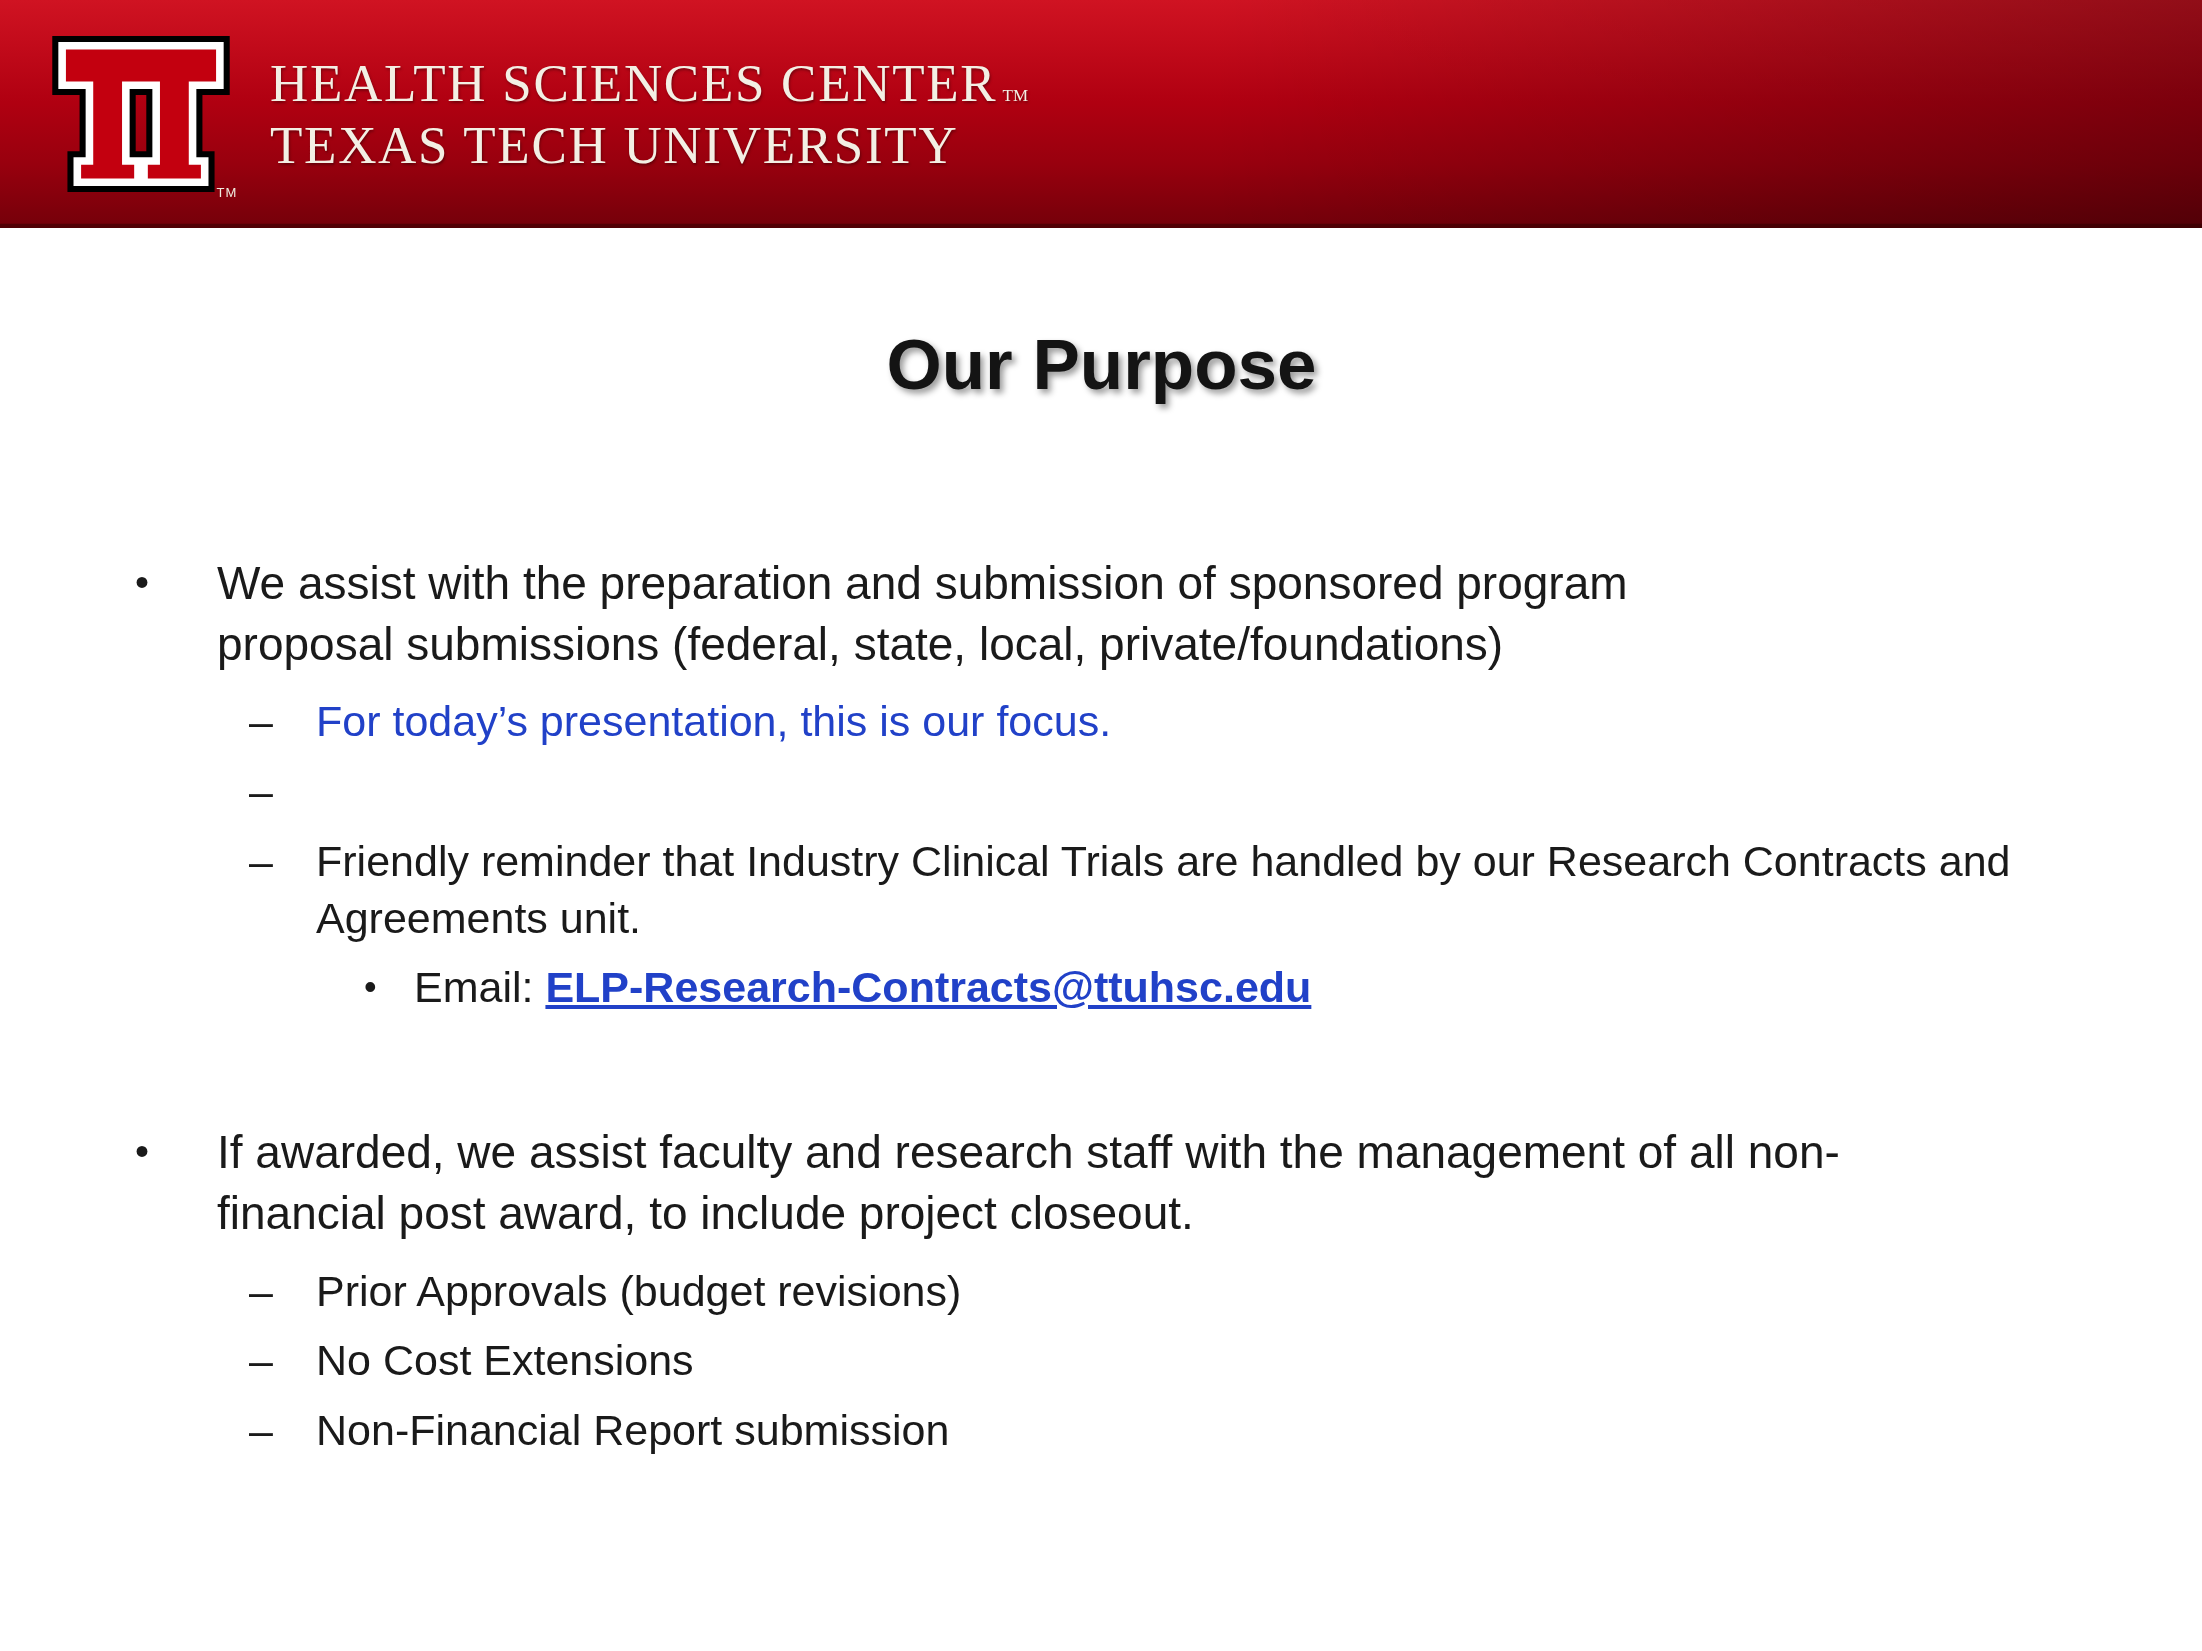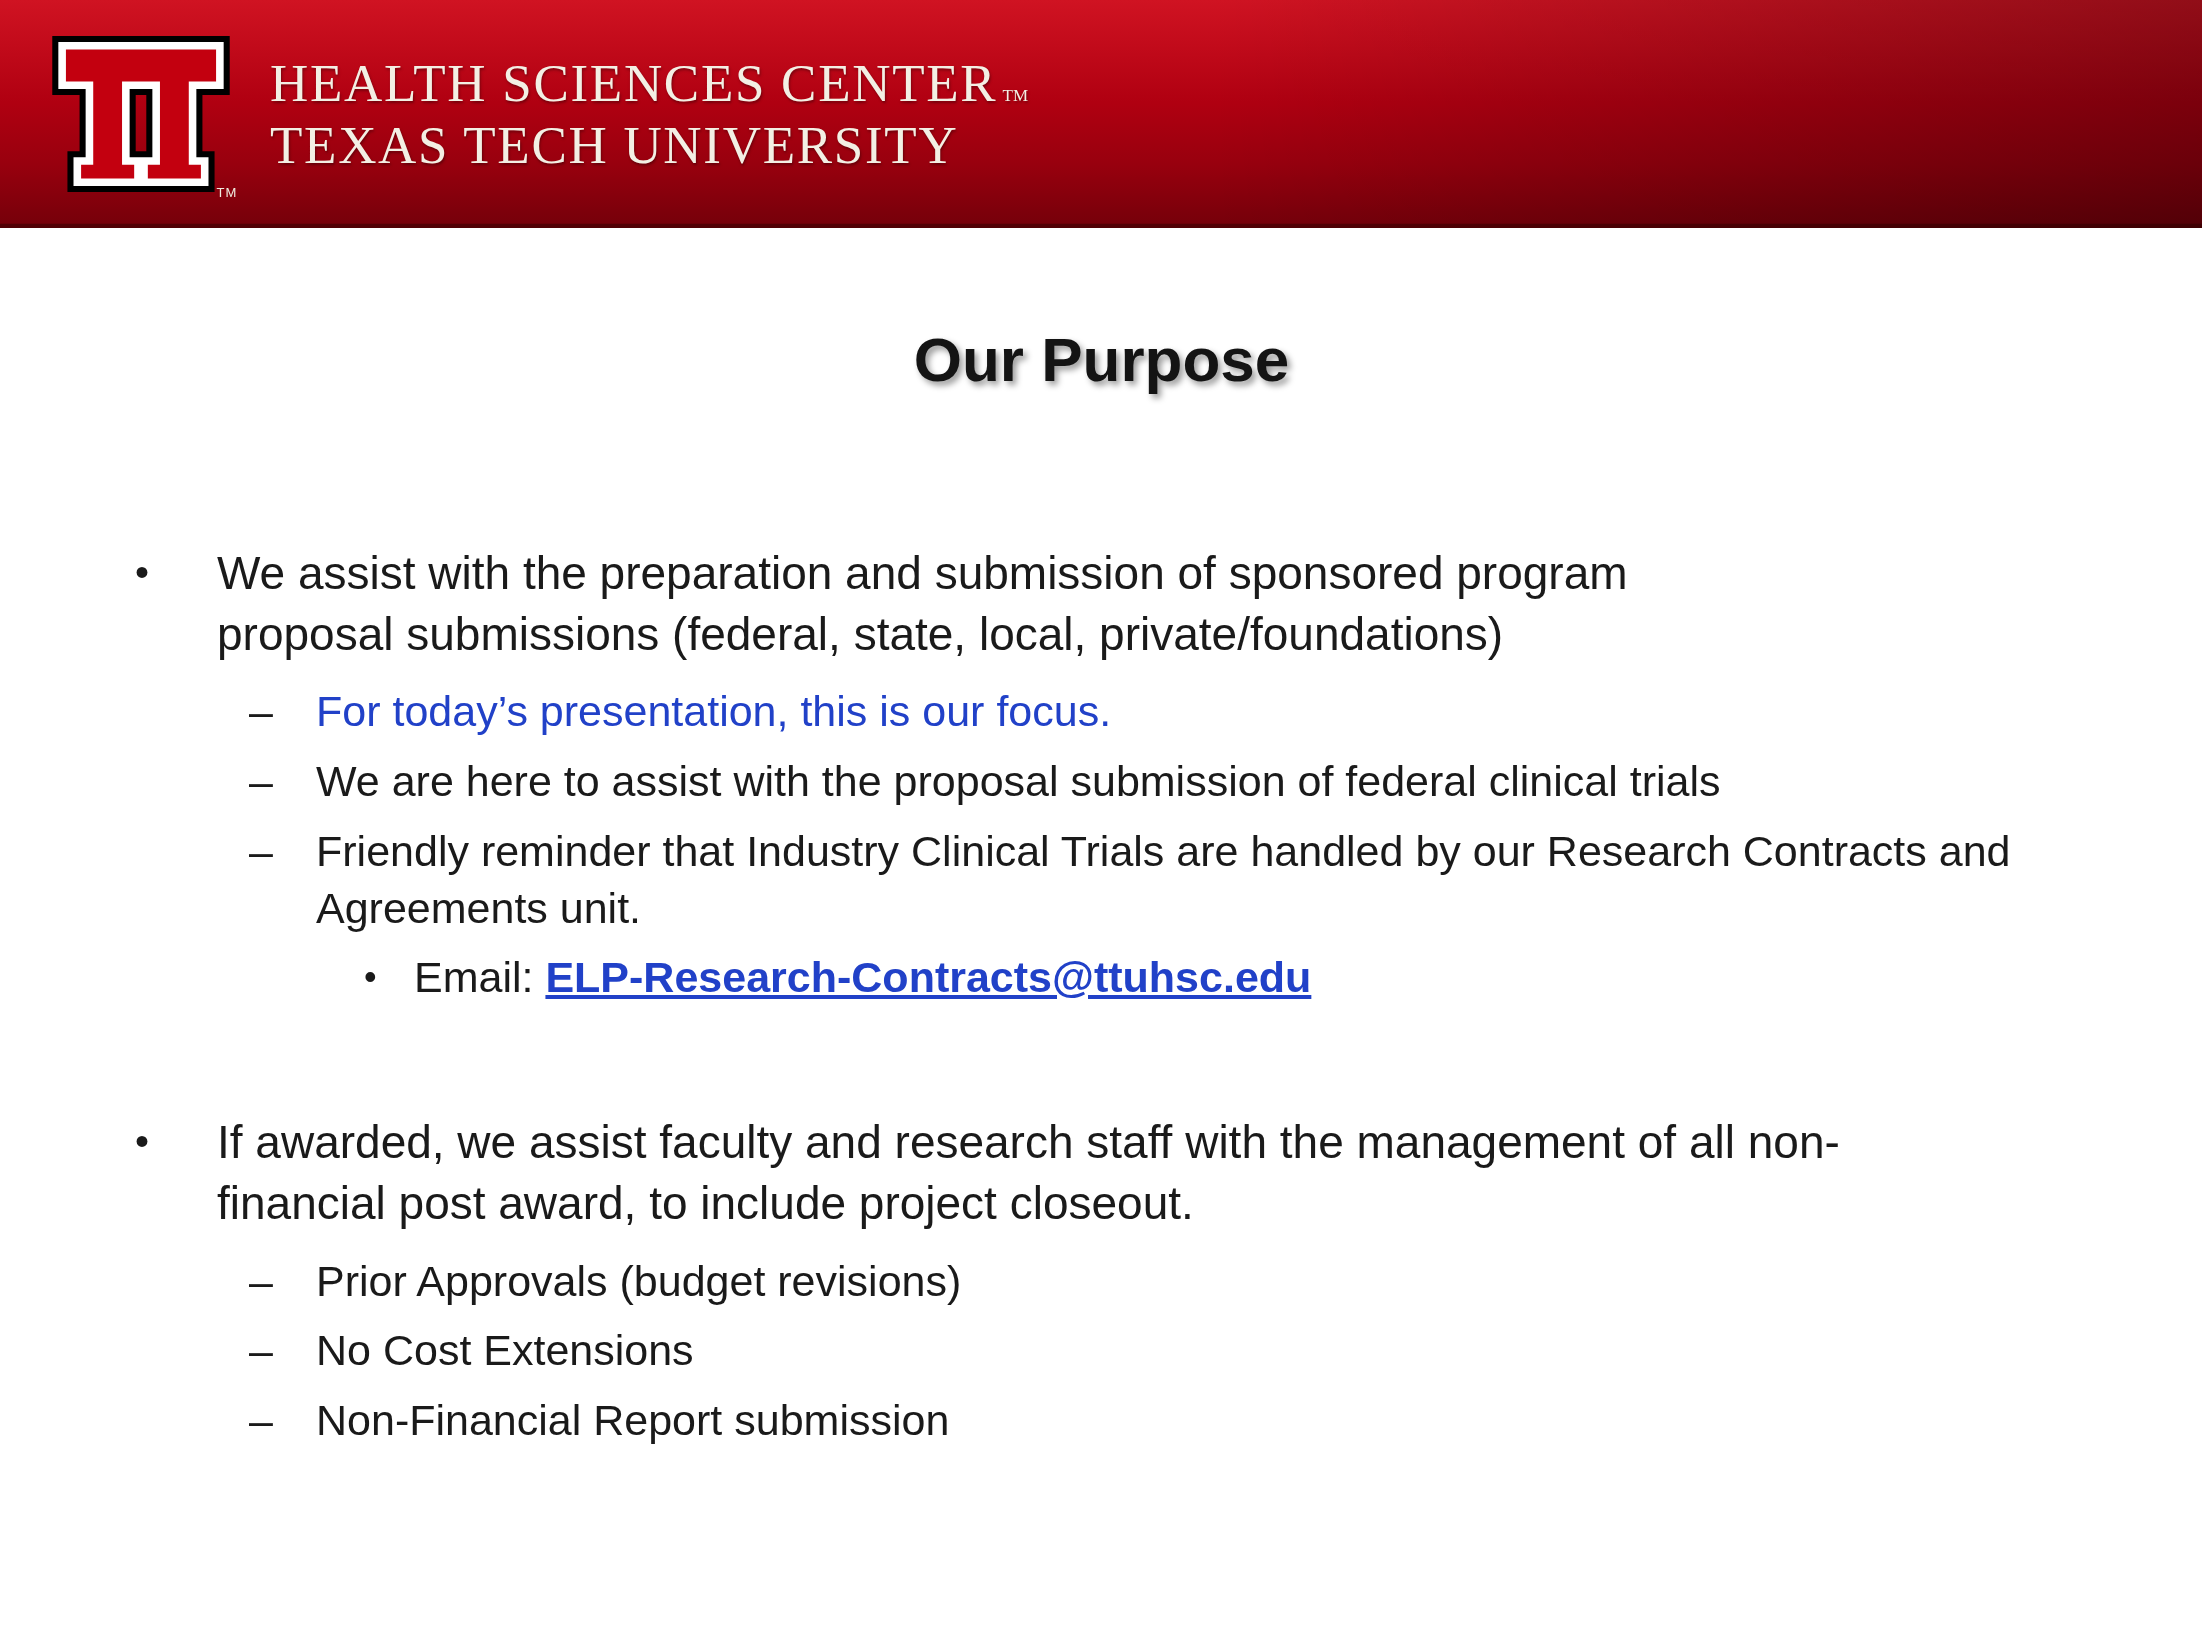--- a/index.html
+++ b/index.html
@@ -40,21 +40,21 @@
     color:var(--header_text);
     font-size:53px;line-height:1.17;letter-spacing:1.7px;
     text-shadow:0.9px 1.7px 2.6px rgba(0,0,0,0.35);
     white-space:nowrap;
   }
   .org .tm{font-size:17px;vertical-align:baseline;margin-left:5.2px;letter-spacing:0;}
   
   .title{
     margin:96px 0 0 0;
     text-align:center;
-    font-size:62px;font-weight:700;color:var(--title_color);
+    font-size:71px;font-weight:700;color:var(--title_color);
     letter-spacing:0px;
     text-shadow:3.4px 4.3px 6px rgba(0,0,0,0.40);
   }
   
   .content{margin:148px 0 0 135px;}
   .row{display:flex;align-items:flex-start;}
   .row p{margin:0;line-height:1.32;}
   .marker{flex:0 0 auto;line-height:1.32;}
   .l1{font-size:46px;margin-bottom:19px;}
   .l1 .marker{width:82px;font-size:40px;padding-top:2.6px;}
@@ -97,21 +97,20 @@
       <p class="w1">We assist with the preparation and submission of sponsored program proposal submissions (federal, state, local, private/foundations)</p>
     </div>
 
     <div class="row l2 blue">
       <span class="marker">–</span>
       <p>For today’s presentation, this is our focus.</p>
     </div>
 
     <div class="row l2">
       <span class="marker">–</span>
-      <p>We are here to assist with the proposal submission of federal clinical trials</p>
     </div>
 
     <div class="row l2">
       <span class="marker">–</span>
       <p>Friendly reminder that Industry Clinical Trials are handled by our Research Contracts and Agreements unit.</p>
     </div>
 
     <div class="row l3">
       <span class="marker">•</span>
       <p><span>Email: </span><a class="email" href="#">ELP-Research-Contracts@ttuhsc.edu</a></p>

